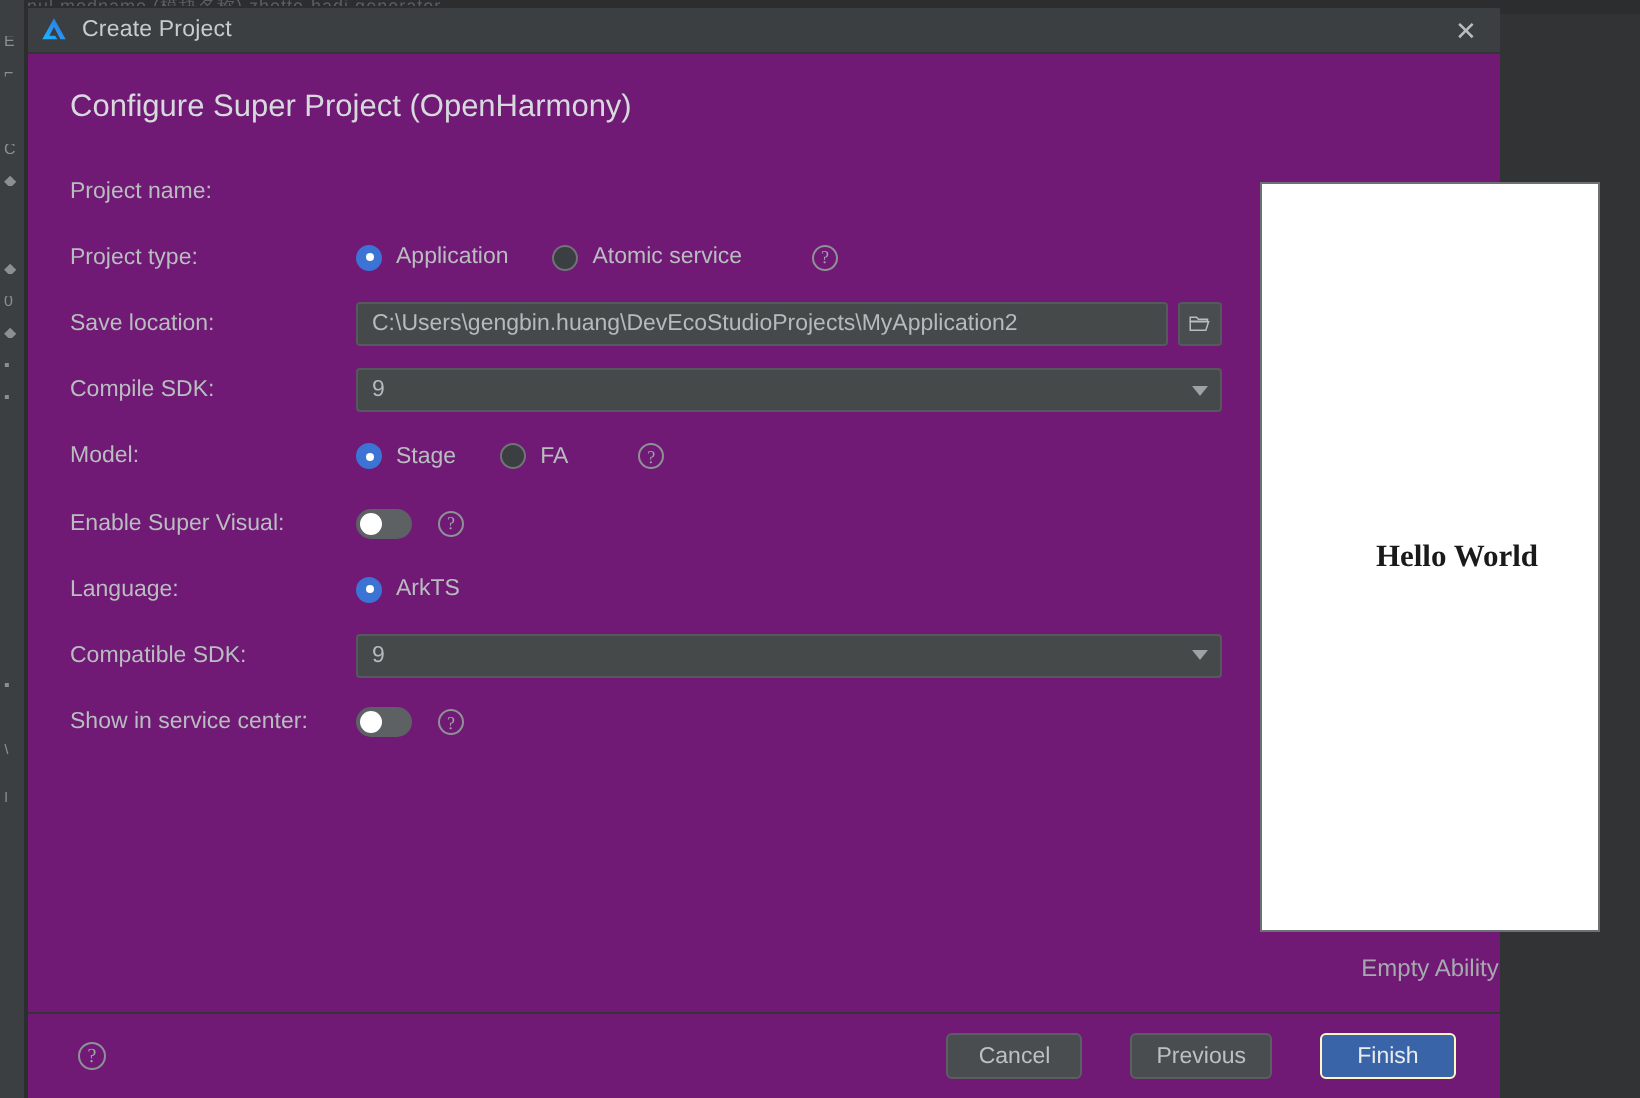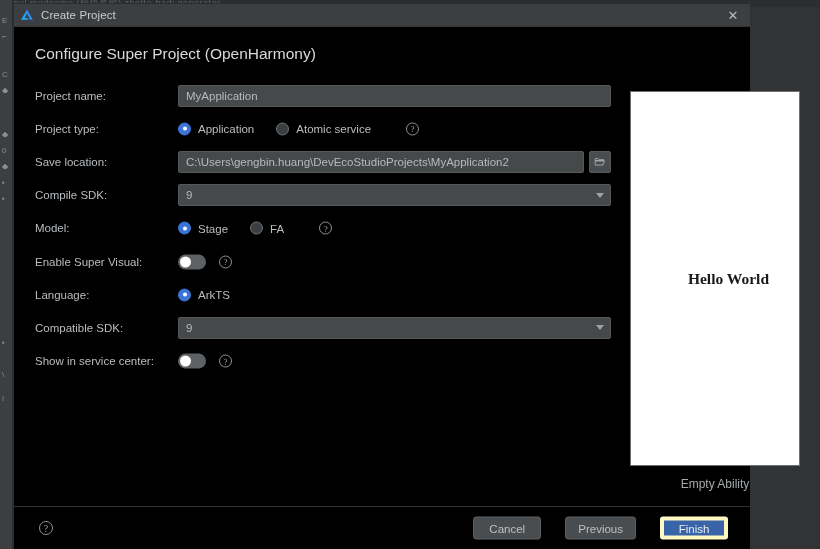--- a/index.html
+++ b/index.html
@@ -31,21 +31,21 @@
   }
   .ide-mark {
     position: absolute; left: 2px; width: 9px; height: 5px;
     font-size: 8px; line-height: 5px; color: #8a8f93; overflow: hidden;
   }
 
   
   #dialog {
     position: absolute; left: 13px; top: 3px;
     width: 737px; height: 546px;
-    background: #000000;
+    background: #701a75;
     border: 1px solid #2b2d2e;
     border-right: none; border-bottom: none;
   }
 
   
   #titlebar {
     position: relative;
     height: 23px;
     background: #3c3f41;
     border-bottom: 1px solid #323436;
@@ -235,21 +235,21 @@
     display: flex; align-items: center; justify-content: center;
     background: #4a4d4f;
     border: 1px solid #5b5f61;
     border-radius: 3px;
     font-size: 11.5px; color: #bcc0c3;
     padding: 0 12px;
     cursor: pointer;
   }
   .btn.primary {
     background: #3a64a8;
-    border: 4px solid #fef9c3;
+    border: 1px solid #fef9c3;
     color: #e8ecef;
   }
 </style>
 </head>
 <body>
 
 <div id="ide-bg">
   <div id="ide-topstrip">X:nul  modname (模块名称)  zhetto-hadi  generator</div>
   <div id="ide-leftcol">
     <div class="ide-mark" style="top:18px">E</div>
@@ -284,23 +284,20 @@
   </div>
 
   <div id="dialog-body">
 
     <div id="page-title">Configure Super Project (OpenHarmony)</div>
 
     <div id="form">
 
       <div class="row">
         <div class="lbl">Project name:</div>
-        <div class="ctrl">
-          <div class="tf" placeholder="">MyApplication</div>
-        </div>
       </div>
 
       <div class="row">
         <div class="lbl">Project type:</div>
         <div class="ctrl">
           <div class="radio-group">
             <div class="radio-item">
               <span class="radio on"></span>
               <span class="radio-lbl">Application</span>
             </div>

